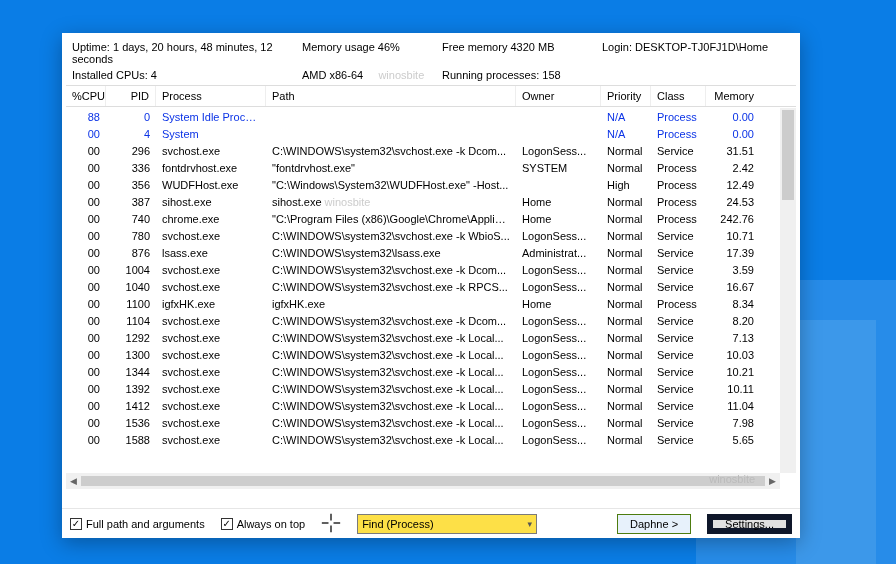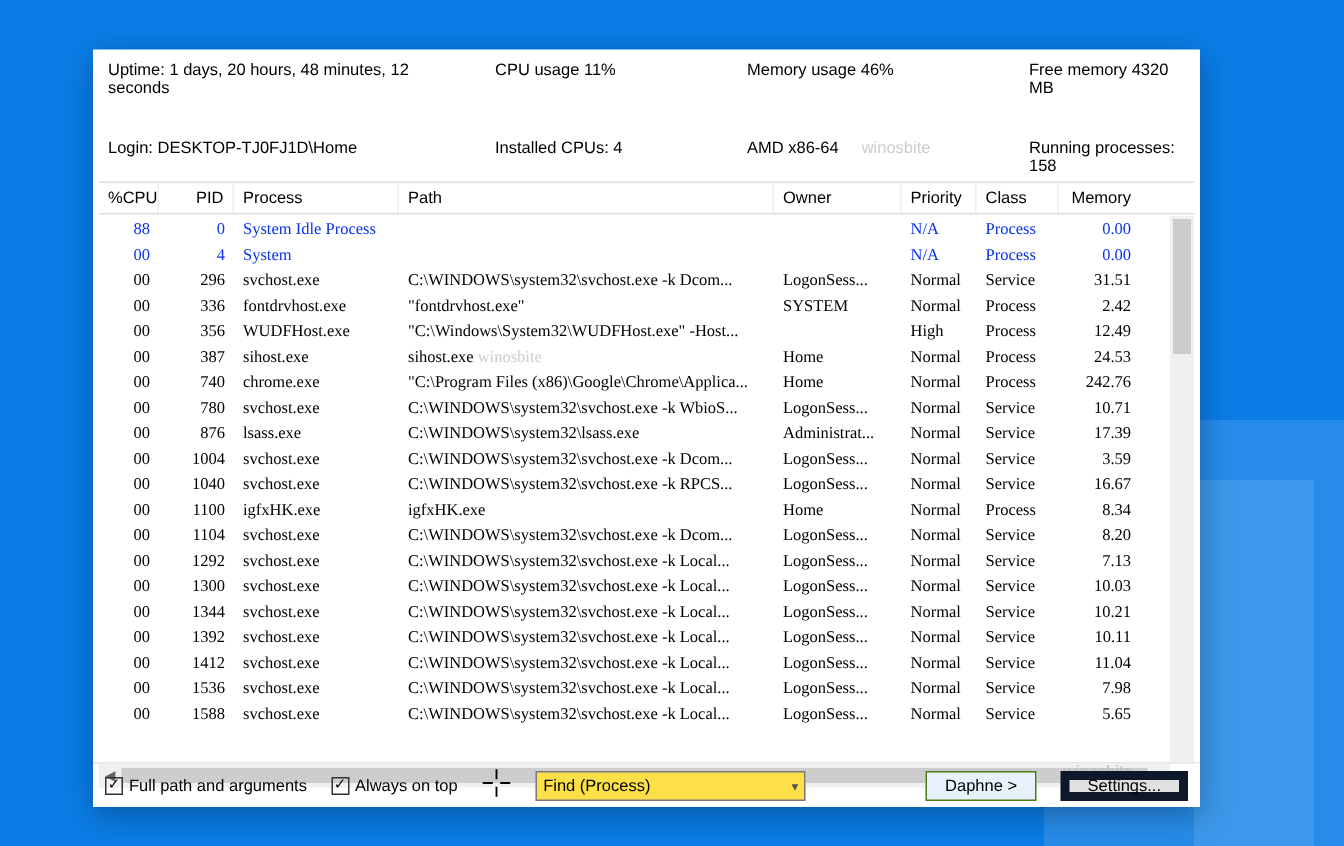--- a/index.html
+++ b/index.html
@@ -65,21 +65,20 @@
     justify-content: center;
     font-size: 10px;
     font-weight: bold;
   }
   .stats {
     display: grid;
     grid-template-columns: 230px 140px 160px 1fr;
     padding: 8px 9px 4px 10px;
     font-size: 11px;
     row-gap: 4px;
-    gap: 28px;
   }
   .stats .wm { color: #ccc; }
   .table-wrap {
     position: relative;
     margin: 0 4px 0 4px;
     border-top: 1px solid #ddd;
   }
   .header-row {
     display: flex;
     border-bottom: 1px solid #ddd;
@@ -128,21 +127,20 @@
     padding-left: 4px;
     padding-right: 4px;
   }
   .scroll-arrow { font-size: 9px; color: #666; }
   .scroll-h-track { flex: 1; margin: 0 4px; height: 10px; background: #cdcdcd; position: relative; }
   .scroll-h-track .wm2 { position: absolute; right: 10px; top: -3px; color: #bbb; font-size: 11px; }
   .rows {
     position: absolute;
     left: 0; right: 16px; top: 22px; bottom: 16px;
     overflow: hidden;
-    font-family: Liberation Serif, serif;
   }
   .row {
     display: flex;
     font-size: 11px;
     height: 17px;
     align-items: center;
   }
   .row > div {
     padding: 0 6px;
     white-space: nowrap;
@@ -201,21 +199,20 @@
   }
 </style>
 </head>
 <body>
 <div class="desktop-bg"></div>
 
 <div class="window">
 
   <div class="stats">
     <div>Uptime: 1 days, 20 hours, 48 minutes, 12 seconds</div>
-    <div>CPU usage  11%</div>
     <div>Memory usage  46%</div>
     <div>Free memory 4320 MB</div>
     <div>Login: DESKTOP-TJ0FJ1D\Home</div>
     <div>Installed CPUs:  4</div>
     <div>
       <span>AMD x86-64</span>
       &nbsp;&nbsp;&nbsp;
       <span class="wm">winosbite</span>
     </div>
     <div>Running processes:  158</div>

